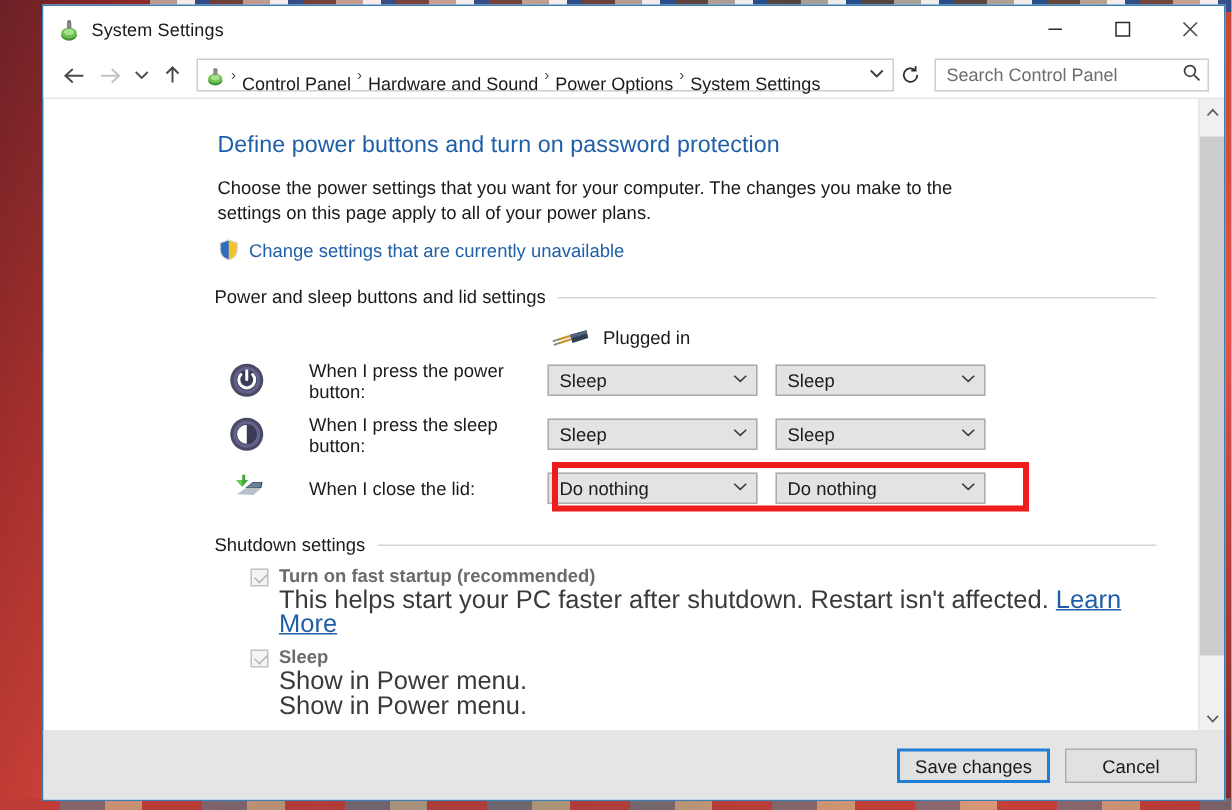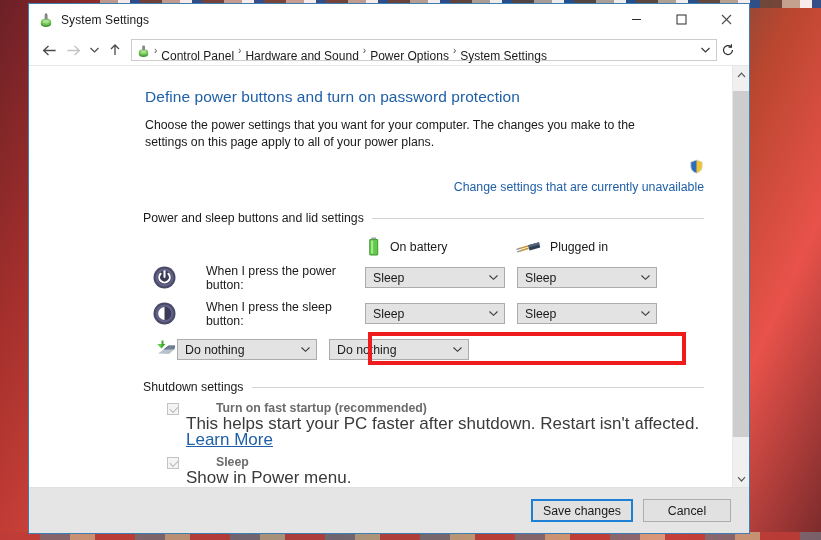--- a/index.html
+++ b/index.html
@@ -27,21 +27,21 @@
     position: absolute; bottom: 0; left: 0; right: 0; height: 8px;
     background: repeating-linear-gradient(90deg,
       rgba(190,60,55,.85) 0 40px,
       rgba(120,110,120,.8) 40px 70px,
       rgba(210,180,140,.7) 70px 95px);
   }
 
   .window {
     position: absolute;
     left: 28px; top: 3px;
-    width: 722px; height: 531px;
+    width: 789px; height: 531px;
     background: #ffffff;
     border: 1px solid #3d7fb5;
     display: flex; flex-direction: column;
   }
 
   
   .titlebar {
     height: 31px; flex: 0 0 31px;
     display: flex; align-items: center;
     background: #ffffff;
@@ -129,21 +129,21 @@
   .inner { padding-left: 116px; padding-right: 28px; }
 
   h1.page-title {
     font-size: 15.5px; font-weight: 400; color: #1f5fa8;
     margin-bottom: 11px; letter-spacing: .05px;
   }
   p.page-desc {
     font-size: 12.3px; color: #1a1a1a; line-height: 16.5px;
     max-width: 505px; margin-bottom: 9px;
   }
-  .uac-link-row { display: flex; align-items: flex-end; gap: 6px; margin-bottom: 17px; flex-direction: column; }
+  .uac-link-row { display: flex; align-items: center; gap: 6px; margin-bottom: 17px; }
   .shield {
     width: 15px; height: 15px; position: relative; flex: 0 0 15px;
   }
   .uac-link {
     font-size: 12.3px; color: #1f5fa8; cursor: pointer;
   }
 
   .group-head {
     display: flex; align-items: center; gap: 8px;
     font-size: 12.3px; color: #1a1a1a;
@@ -202,21 +202,21 @@
     width: 12px; height: 12px; flex: 0 0 12px; margin-top: 2px;
     border: 1px solid #c2c2c2; background: #f4f4f4;
     position: relative;
   }
   .chk::after {
     content: ""; position: absolute;
     left: 2px; top: 2px; width: 7px; height: 4px;
     border-left: 1.6px solid #b6b6b6; border-bottom: 1.6px solid #b6b6b6;
     transform: rotate(-45deg);
   }
-  .chk-label { font-size: 12.3px; font-weight: bold; color: #6b6b6b; margin-left: 30px; }
+  .chk-label { font-size: 12.3px; font-weight: bold; color: #6b6b6b; }
   .chk-sub {
     font-size: 17px; color: #3a3a3a;
     margin-left: 19px; margin-top: 1px; line-height: 16px;
   }
   .learn-link { color: #1f5fa8; text-decoration: underline; cursor: pointer; }
 
   
   .vscroll {
     flex: 0 0 17px; width: 17px;
     background: #f0f0f0;
@@ -337,20 +337,29 @@
           </svg>
       </span>
     </div>
     <div class="refresh-btn">
       <svg width="14" height="14" viewBox="0 0 14 14">
         <path d="M11.5 7 A4.5 4.5 0 1 1 10 3.7" fill="none" stroke="#2b2b2b" stroke-width="1.2"></path>
         <path d="M10.4 1.2 V4.1 H7.5" fill="none" stroke="#2b2b2b" stroke-width="1.2"></path>
       </svg>
     </div>
 
+    <div class="searchbox">
+      <input type="text" placeholder="Search Control Panel" style="">
+      <span class="search-icon">
+        <svg width="13" height="13" viewBox="0 0 13 13">
+          <circle cx="5.3" cy="5.3" r="3.6" fill="none" stroke="#3a3a3a" stroke-width="1.1"></circle>
+          <line x1="8.1" y1="8.1" x2="11.6" y2="11.6" stroke="#3a3a3a" stroke-width="1.1"></line>
+        </svg>
+      </span>
+    </div>
   </div>
 
   <div class="content-wrap">
     <div class="content">
       <div class="inner">
 
         <h1 class="page-title">Define power buttons and turn on password protection</h1>
         <p class="page-desc">Choose the power settings that you want for your computer. The changes you make to the settings on this page apply to all of your power plans.</p>
 
         <div class="uac-link-row">
@@ -363,31 +372,20 @@
           </span>
           <span class="uac-link">Change settings that are currently unavailable</span>
         </div>
 
         <div class="group-head">
           <span>Power and sleep buttons and lid settings</span>
           <span class="rule"></span>
         </div>
 
         <div class="col-heads">
-          <div class="col-head battery">
-            <span class="batt-icon">
-              <svg width="14" height="20" viewBox="0 0 14 20">
-                <rect x="4.2" y="0.6" width="5" height="1.6" rx=".4" fill="#9aa0a6"></rect>
-                <rect x="2.2" y="2" width="9" height="16.4" rx="1.4" fill="#3f9a2f"></rect>
-                <rect x="3.1" y="2.8" width="7.2" height="14.8" rx="1" fill="#62c94a"></rect>
-                <rect x="4" y="3.4" width="2.2" height="13.4" rx=".8" fill="#a6e68c"></rect>
-              </svg>
-            </span>
-            <span>On battery</span>
-          </div>
           <div class="col-head">
             <span class="plug-icon">
               <svg width="26" height="16" viewBox="0 0 26 16">
                 <path d="M24 3.2 L13 6.2 L14.6 11.6 L25.2 8.4 Z" fill="#2e3f52"></path>
                 <path d="M24 3.2 L13 6.2 L13.7 8.5 L24.6 5.4 Z" fill="#55667a"></path>
                 <path d="M13 7 L5 9.4 M13.6 9.2 L5.6 11.8" stroke="#c9922f" stroke-width="1.5" fill="none"></path>
                 <path d="M5.4 9.2 L1.5 10.6 M6 11.6 L2.2 13" stroke="#8a8a8a" stroke-width="1.3" fill="none"></path>
               </svg>
             </span>
             <span>Plugged in</span>
@@ -456,20 +454,21 @@
           <div class="srow">
             <span class="row-icon">
               <svg width="25" height="25" viewBox="0 0 25 25">
                 <path d="M6 16.5 L12 12.2 L22.5 12.2 L17 17 Z" fill="#b9c2cc"></path>
                 <path d="M11.5 12.4 L16.5 8.4 L23 8.4 L22.3 12.3 Z" fill="#3c4f63"></path>
                 <path d="M12.3 12 L16.9 8.9 L22 8.9 L21.6 11.9 Z" fill="#6d8296"></path>
                 <path d="M9.5 3.5 L9.5 7 L5.5 7 L9.5 11.5 L13.5 7 L11.5 7 L11.5 3.5 Z" fill="#3fa832"></path>
                 <path d="M9.5 3.5 L9.5 7 L5.5 7 L9.5 11.5 Z" fill="#63cc4d"></path>
               </svg>
             </span>
+            <span class="row-label">When I close the lid:</span>
             <div class="combo">
               <span class="val">Do nothing</span>
               <span class="chev">
                 <svg width="11" height="7" viewBox="0 0 11 7">
                     <path d="M1.5 1.5 L5.5 5.3 L9.5 1.5" fill="none" stroke="#3a3a3a" stroke-width="1.1"></path>
                   </svg>
               </span>
             </div>
             <div class="combo second">
               <span class="val">Do nothing</span>

